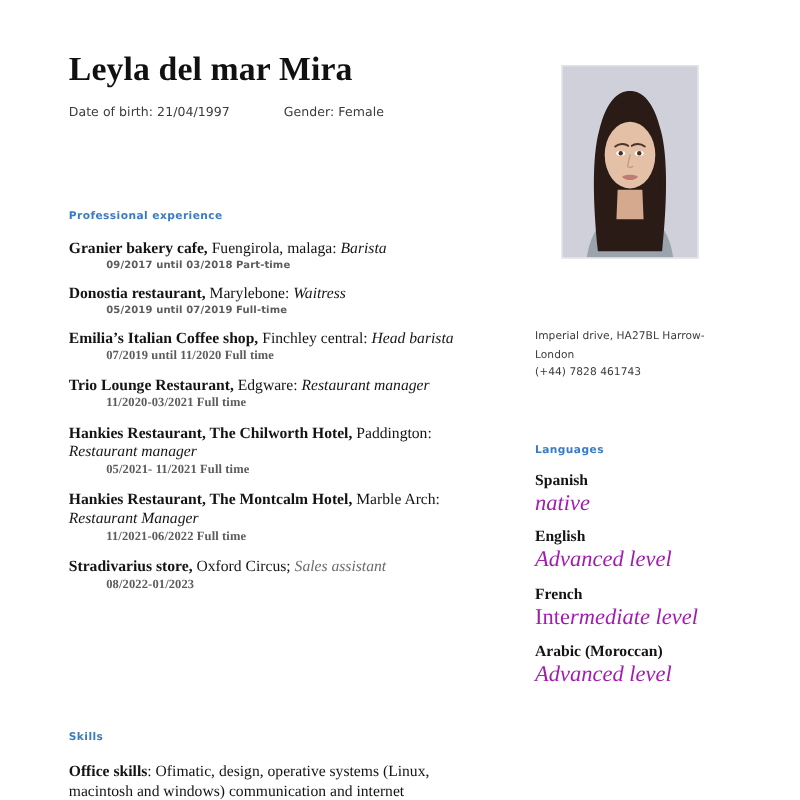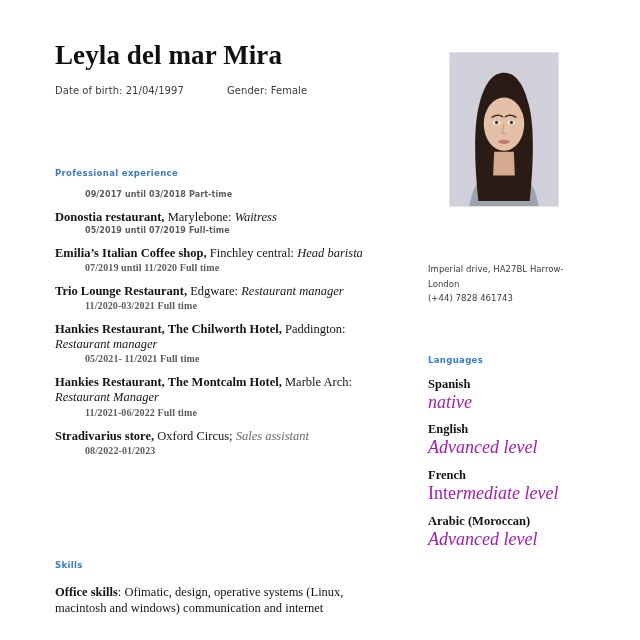--- a/index.html
+++ b/index.html
@@ -101,21 +101,21 @@
   .job-dates.serif {
     font-family: "Liberation Serif", serif;
     font-size: 10px;
     font-weight: bold;
     letter-spacing: 0.1px;
   }
 
   .skills-block {
     position: absolute;
     left: 55px;
-    top: 560px;
+    top: 585px;
     width: 330px;
   }
   .skills-body {
     margin: 14px 0 0 0;
     font-family: "Liberation Serif", serif;
     font-size: 12.5px;
     line-height: 1.3;
     color: #141414;
   }
   .skills-body .skill-label { font-weight: bold; }
@@ -192,20 +192,23 @@
       <span class="gender-part">Gender: Female</span>
     </p>
 
     <div style="height:72px"></div>
 
     <div class="section-heading">Professional experience</div>
 
     <div class="jobs">
 
       <div class="job">
+        <p class="job-line">
+          <span class="org">Granier bakery cafe,</span><span class="place"> Fuengirola, malaga:</span><span class="role"> Barista</span>
+        </p>
         <p class="job-dates sans">09/2017 until 03/2018 Part-time</p>
       </div>
 
       <div class="job">
         <p class="job-line">
           <span class="org">Donostia restaurant,</span><span class="place"> Marylebone: </span><span class="role"> Waitress</span>
         </p>
         <p class="job-dates sans">05/2019 until 07/2019  Full-time</p>
       </div>
 

